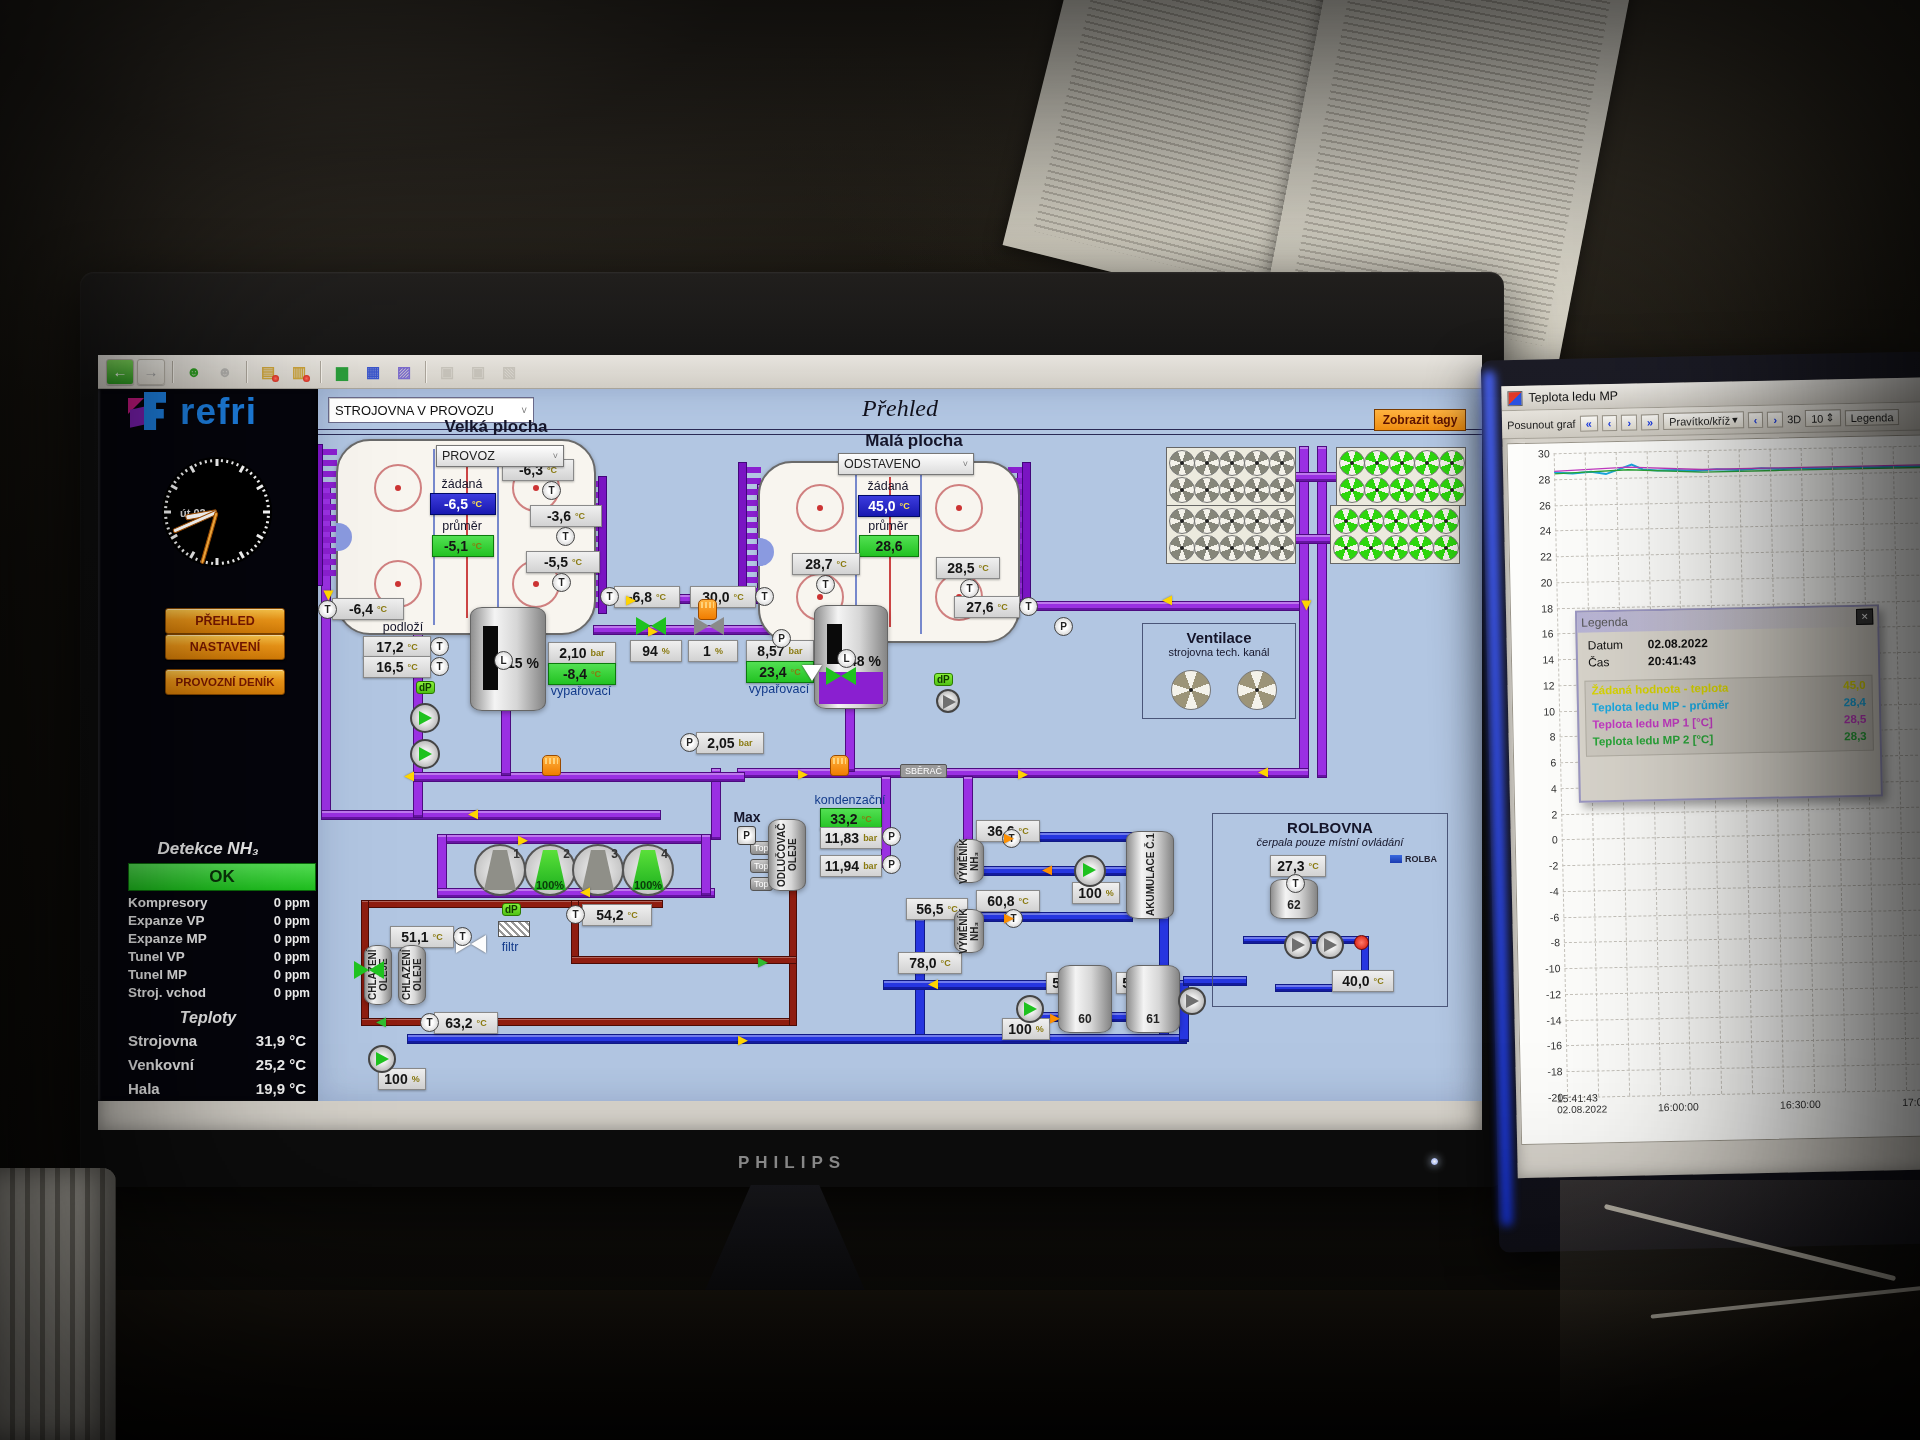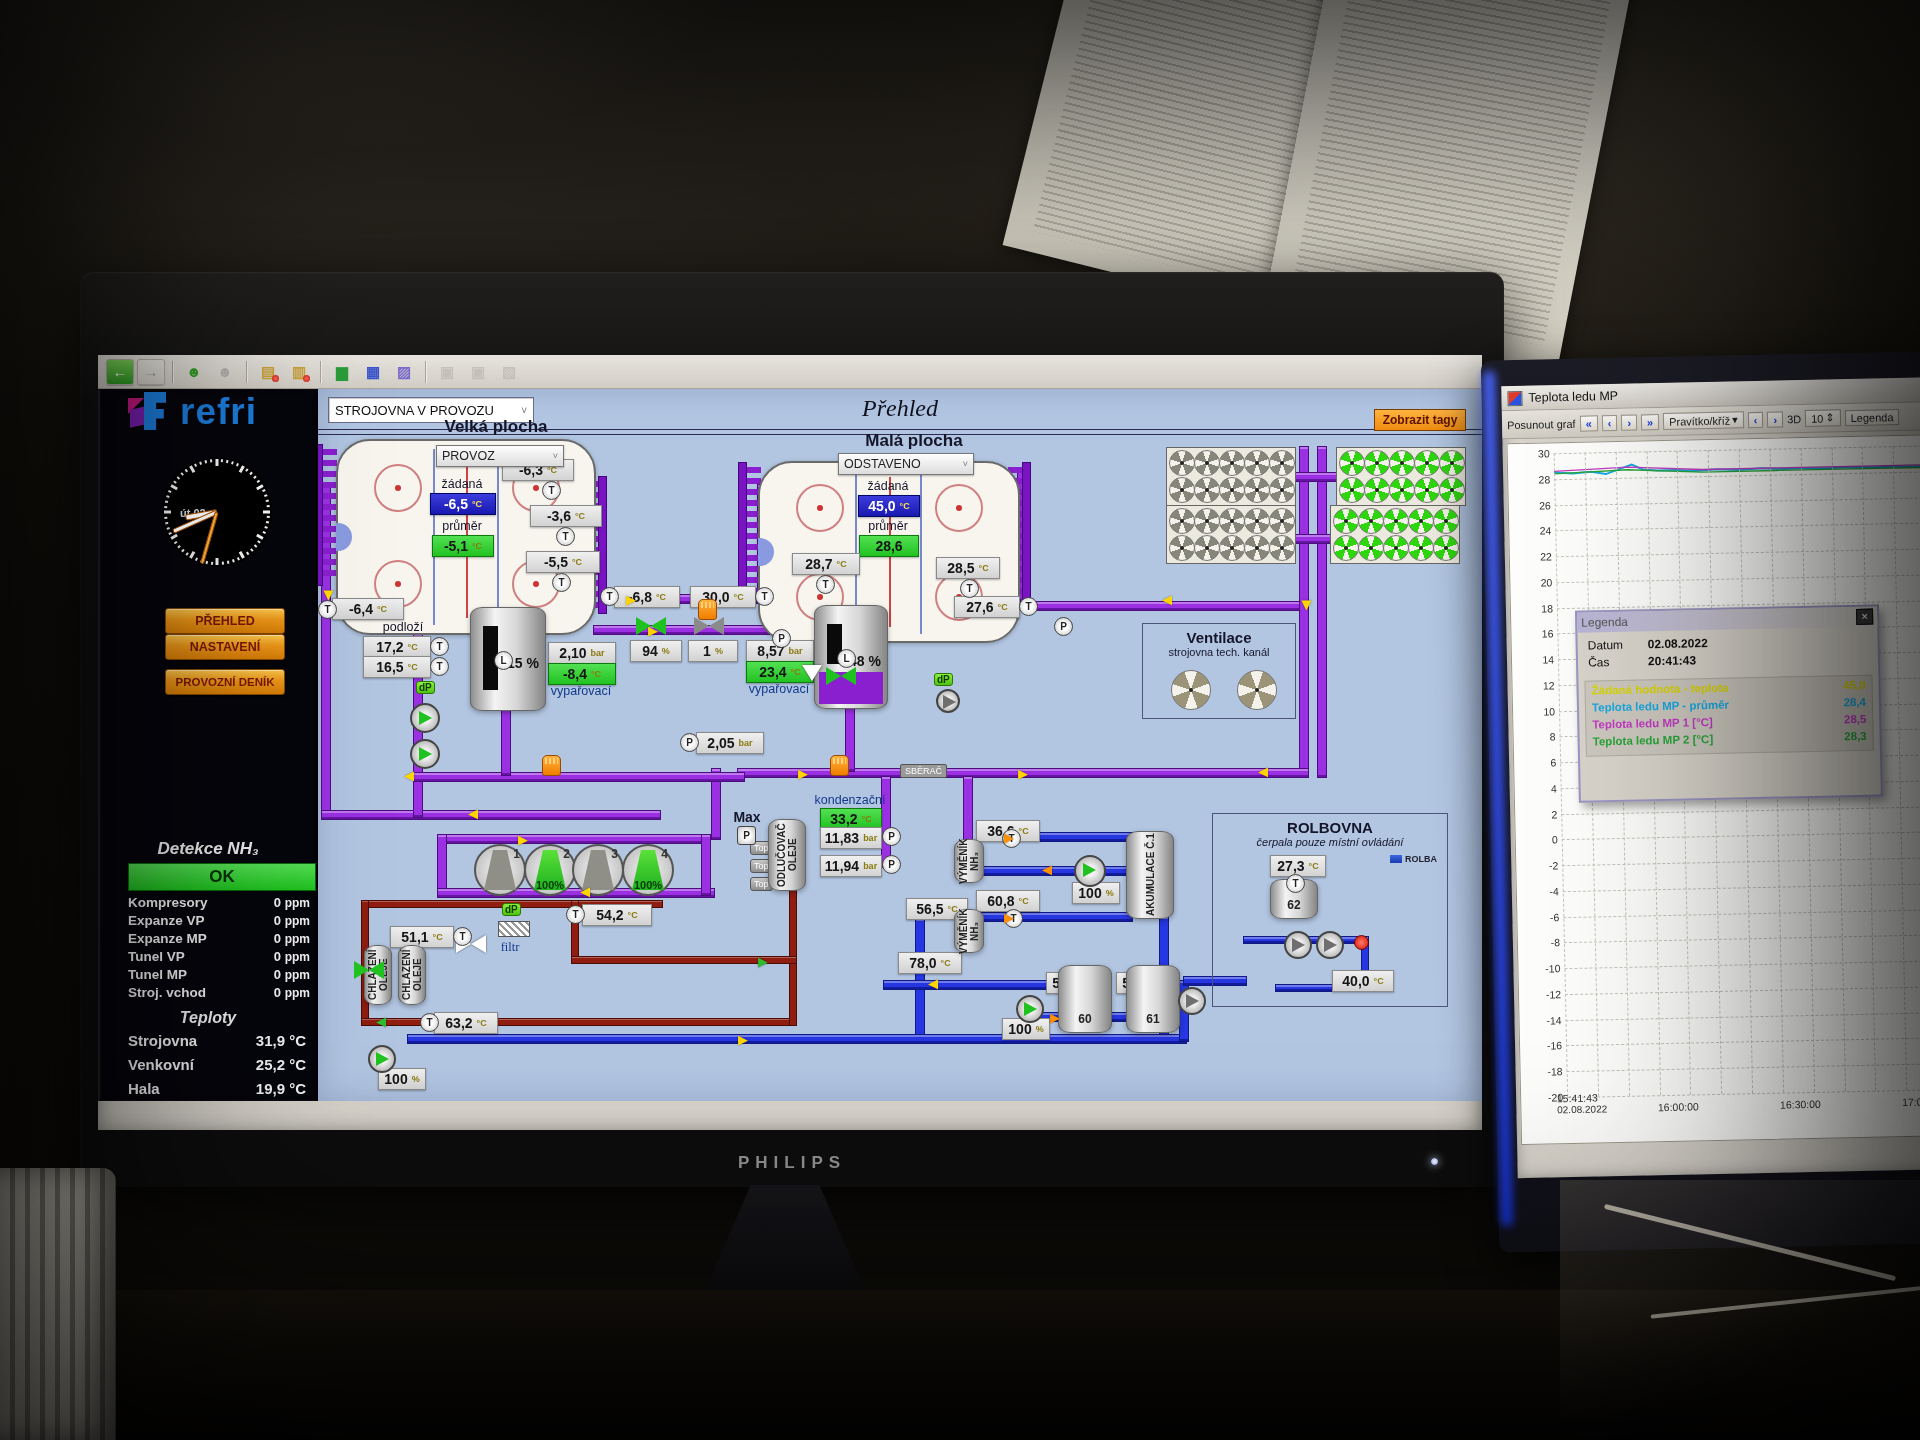--- a/index.html
+++ b/index.html
@@ -732,21 +732,21 @@
             <div class="lab h1" style="left: 506px; top: 42px; width: 180px;">Malá plocha</div>
             <div class="lab " style="left: 112px; top: 88px; width: 64px;">žádaná</div>
             <div class="lab " style="left: 112px; top: 130px; width: 64px;">průměr</div>
             <div class="lab " style="left: 538px; top: 90px; width: 64px;">žádaná</div>
             <div class="lab " style="left: 538px; top: 130px; width: 64px;">průměr</div>
             <div class="lab " style="left: 50px; top: 231px; width: 70px;">podloží</div>
             <div class="lab lblb" style="left: 226px; top: 295px; width: 74px;">vypařovací</div>
             <div class="lab lblb" style="left: 424px; top: 293px; width: 74px;">vypařovací</div>
             <div class="lab lblb" style="left: 492px; top: 404px; width: 80px;">kondenzační</div>
             <div class="lab bold" style="left: 408px; top: 420px; width: 42px;">Max</div>
-            <div class="lab lblb" style="left: 170px; top: 551px; width: 44px; font-family: Liberation Serif, serif;">filtr</div>
+            <div class="lab lblb" style="left: 170px; top: 551px; width: 44px;">filtr</div>
             <div class="lab pill" style="left: 582px; top: 375px;">SBĚRAČ</div>
             <div class="lab topbtn" style="left: 432px; top: 452px;">Top</div>
             <div class="lab topbtn" style="left: 432px; top: 470px;">Top</div>
             <div class="lab topbtn" style="left: 432px; top: 488px;">Top</div>
             <div class="lab dp" style="left: 98px; top: 292px;">dP</div>
             <div class="lab dp" style="left: 184px; top: 514px;">dP</div>
             <div class="lab dp" style="left: 616px; top: 284px;">dP</div>
             <div class="lab filterbox" style="left: 180px; top: 532px;"></div>
             <div style="left: 118px; top: 56px; width: 116px; height: 20px; position: absolute; background: linear-gradient(rgb(254, 254, 254), rgb(220, 220, 220)); border: 1px solid rgb(119, 119, 119); display: flex; align-items: center; justify-content: space-between; padding: 0px 5px; font-size: 12.5px; color: rgb(34, 34, 34); box-shadow: rgba(0, 0, 0, 0.3) 0px 1px 2px;">
               <span>PROVOZ</span>

